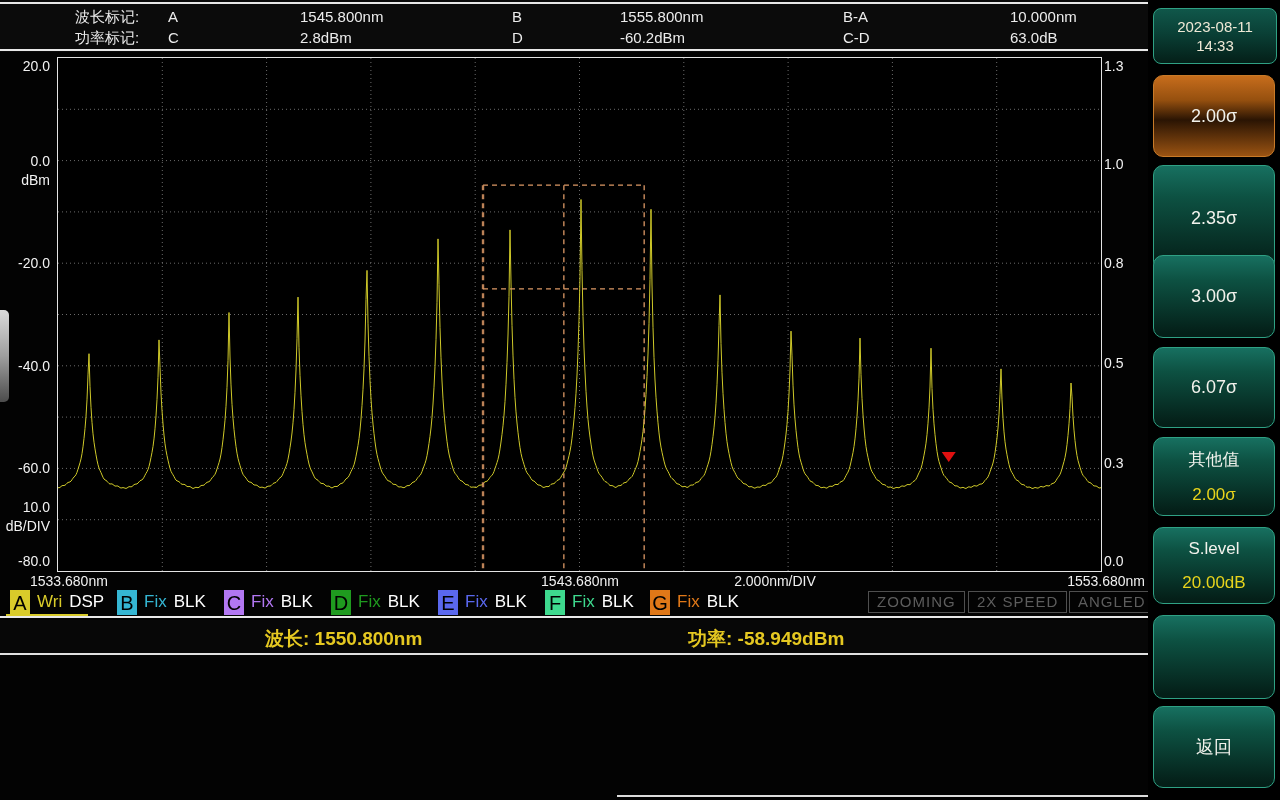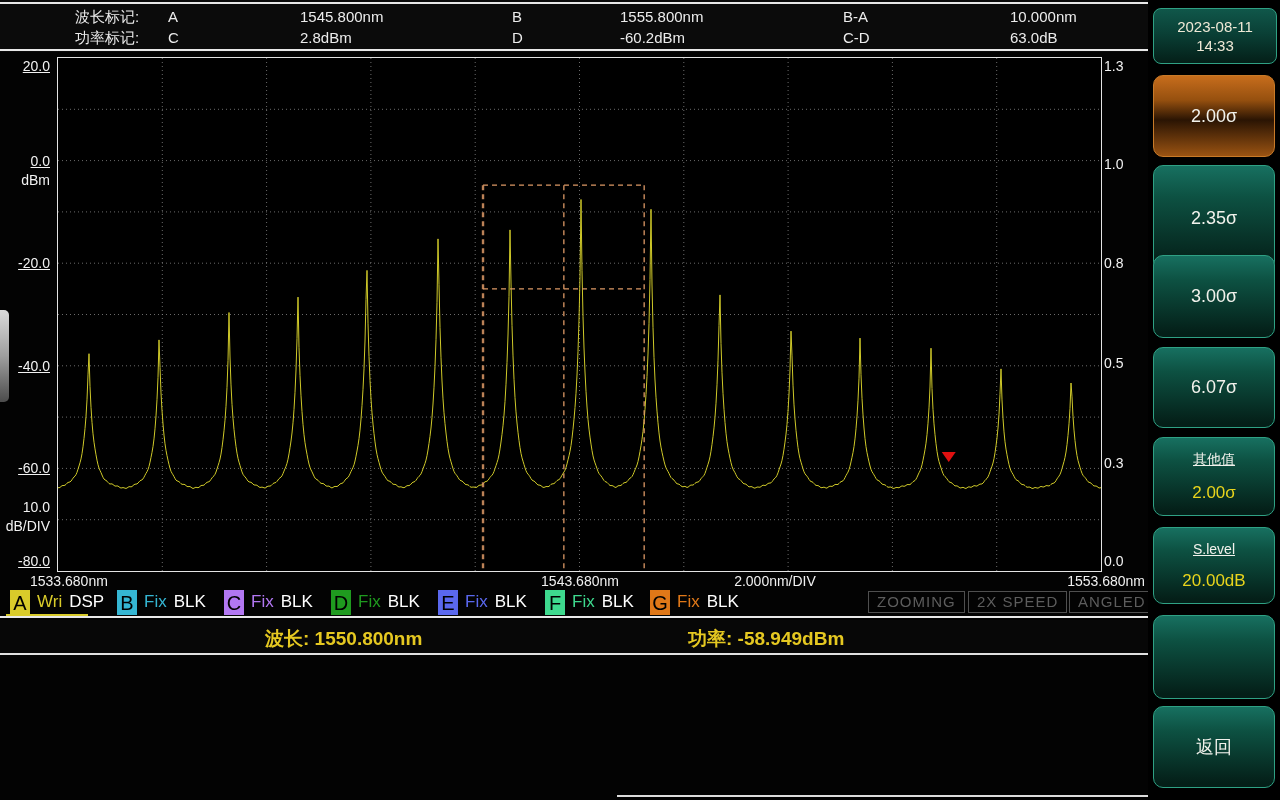--- a/index.html
+++ b/index.html
@@ -7,21 +7,21 @@
        font-family:"Liberation Sans","DejaVu Sans",sans-serif;color:#f0f0f0;}
   
   #header{position:absolute;left:0;top:0;width:1148px;height:52px;background:#0b0b0b;}
   .hline{position:absolute;left:0;width:1148px;height:2px;background:#e8e8e8;}
   .hcell{position:absolute;font-size:15px;color:#ececec;white-space:nowrap;}
   
   #chart-wrap{position:absolute;left:0;top:52px;width:1148px;height:540px;}
   #plot{position:absolute;left:57px;top:5px;width:1043px;height:513px;border:1px solid #e4e4e4;background:#000;}
   #plot svg{position:absolute;left:0;top:0;}
   .ytick{position:absolute;font-size:14px;color:#f2f2f2;}
-  .ytick.l{left:0;width:50px;text-align:right;text-decoration:underline;}
+  .ytick.l{left:0;width:50px;text-align:right;}
   .ytick.r{left:1104px;width:45px;text-align:left;}
   .yunit{position:absolute;left:0;width:50px;text-align:right;font-size:14px;color:#f2f2f2;line-height:19px;white-space:pre-line;}
   .ref-lab{position:absolute;font-size:12px;color:#e8e8e8;}
   #annot{position:absolute;left:310px;top:36px;font-size:15px;line-height:21px;color:#f4f4f4;white-space:pre;}
   .xlab{position:absolute;top:521px;font-size:14px;color:#f0f0f0;}
   
   #trace-row{position:absolute;left:0;top:589px;width:1148px;height:30px;}
   .trace-group{position:absolute;top:0;display:flex;align-items:center;height:26px;cursor:default;}
   .trace-letter{display:inline-block;width:20px;height:25px;line-height:26px;text-align:center;color:#000;font-size:20px;}
   .trace-mode{margin-left:7px;font-size:17px;}
@@ -39,21 +39,21 @@
           background:linear-gradient(180deg,#1b1b1b 0%,#101010 45%,#090909 100%);}
   .param{position:absolute;font-size:17px;color:#f5f5f5;white-space:nowrap;}
   #bottomline{position:absolute;left:617px;top:795px;width:531px;height:2px;background:#dcdcdc;}
   
   #sidebar{position:absolute;left:1148px;top:0;width:132px;height:800px;background:#000;}
   .sbtn{position:absolute;left:5px;width:122px;border-radius:10px;border:1px solid #2fa184;
         background:linear-gradient(180deg,#177060 0%,#0d5142 30%,#041f18 95%);
         display:flex;flex-direction:column;align-items:center;justify-content:center;
         color:#f2f2ec;cursor:pointer;box-sizing:border-box;}
   .sbtn .lab{font-size:18px;}
-  .sbtn .title{font-size:14px;text-decoration:underline;}
+  .sbtn .title{font-size:17px;}
   .sbtn .val{font-size:17px;color:#e8d41c;margin-top:14px;}
   .sbtn.selected{background:linear-gradient(180deg,#c76d1c 0%,#96500f 30%,#2a1403 55%,#9a5312 100%);
                  border-color:#c87a28;}
   #datetime{position:absolute;left:5px;top:8px;width:122px;height:54px;border-radius:8px;border:1px solid #2fa184;
             background:linear-gradient(180deg,#10574a 0%,#0a4036 45%,#041f18 100%);
             display:flex;flex-direction:column;align-items:center;justify-content:center;
             color:#efe9d6;font-size:15px;line-height:19px;}
   
   #handle{position:absolute;left:0;top:310px;width:9px;height:92px;border-radius:0 5px 5px 0;
           background:linear-gradient(180deg,#dadada 0%,#9f9f9f 50%,#4c4c4c 100%);cursor:pointer;}

